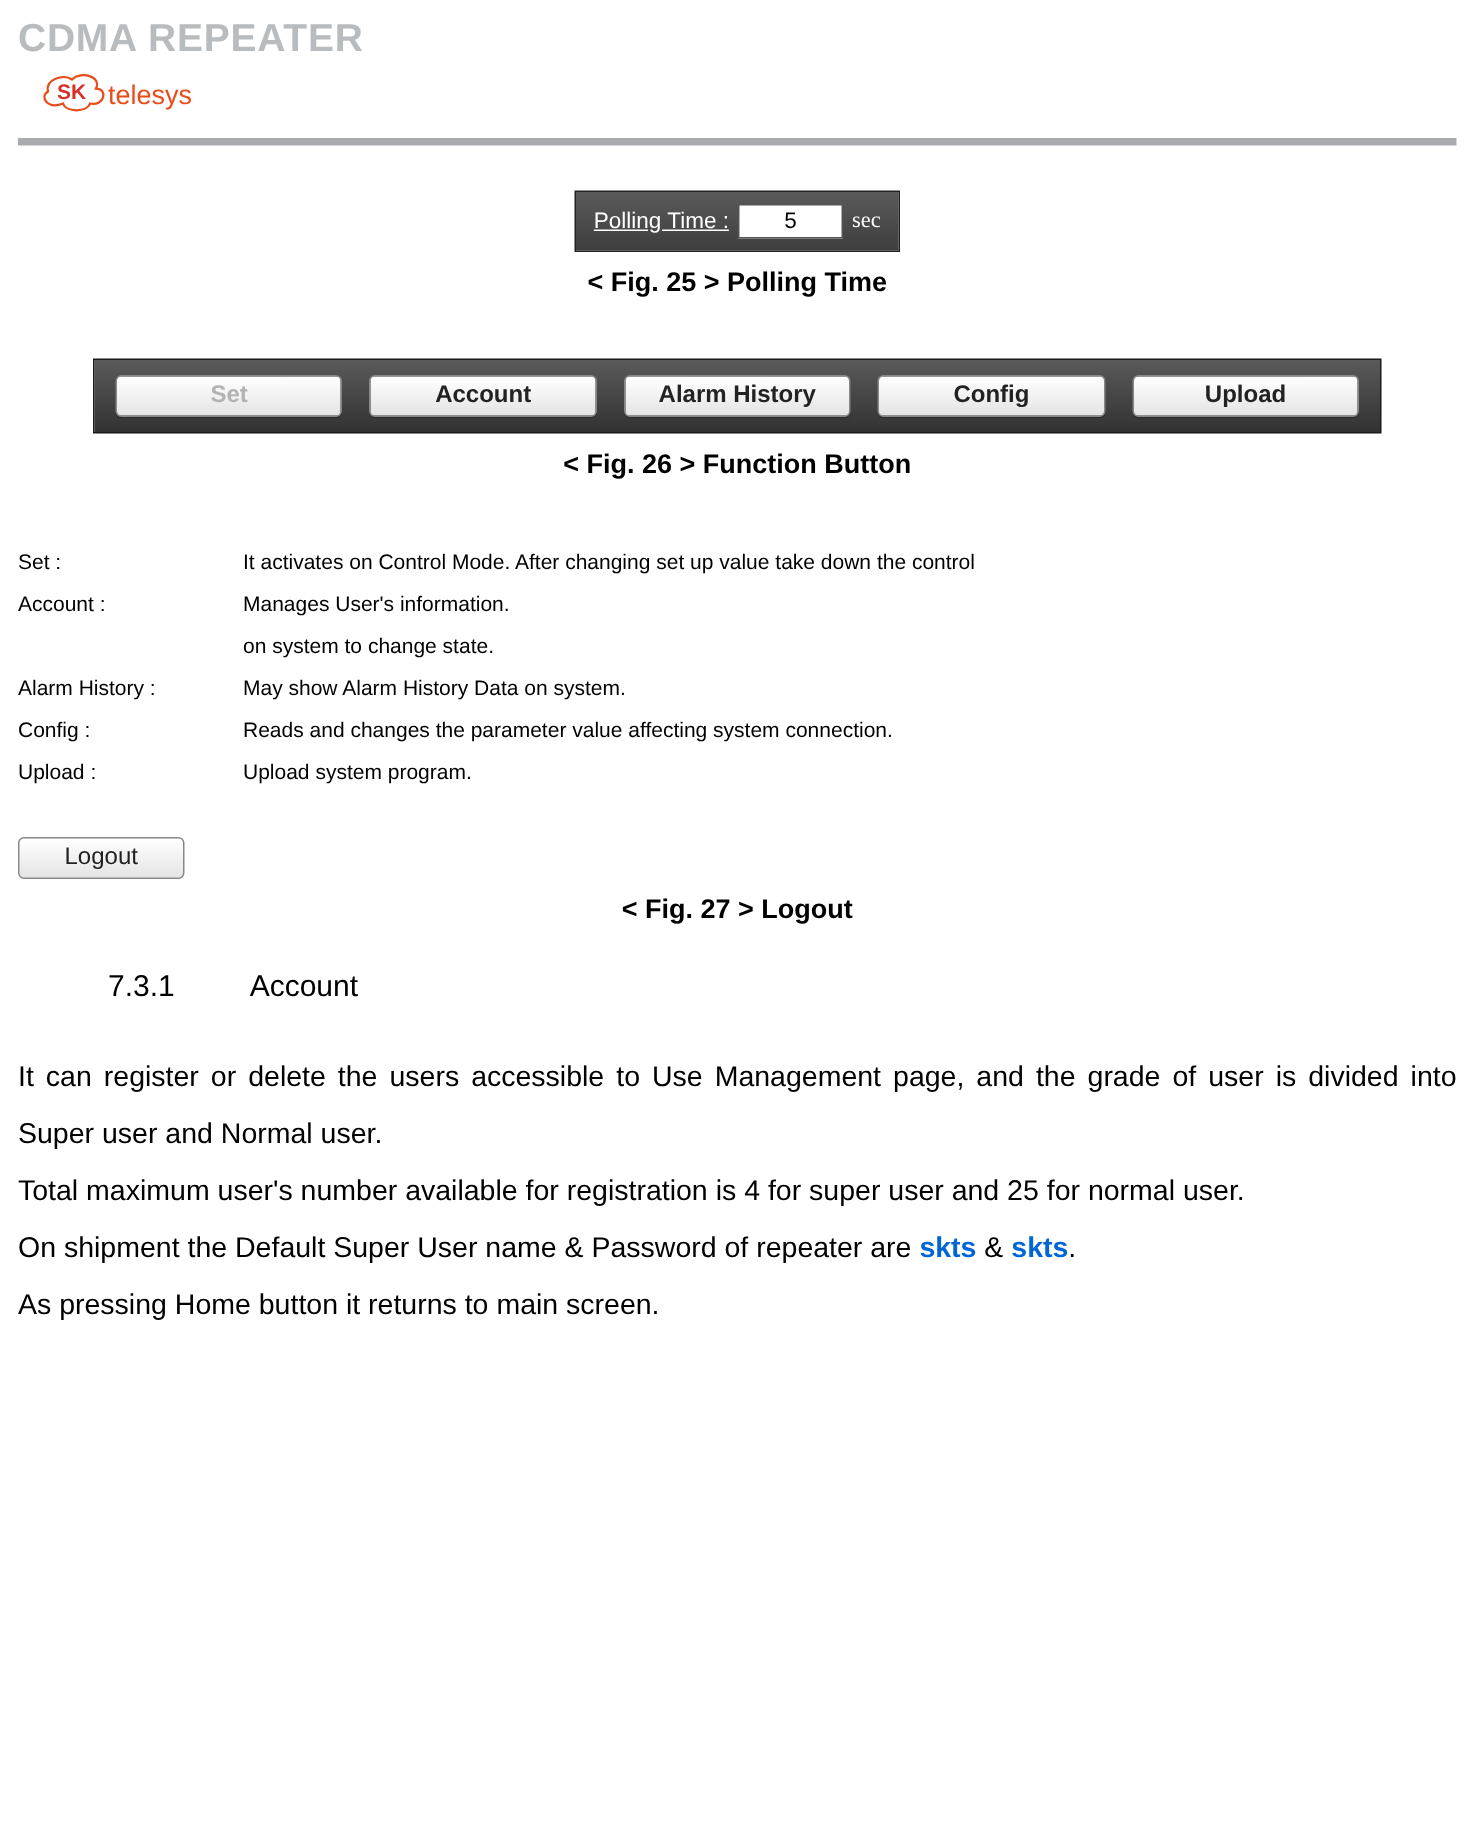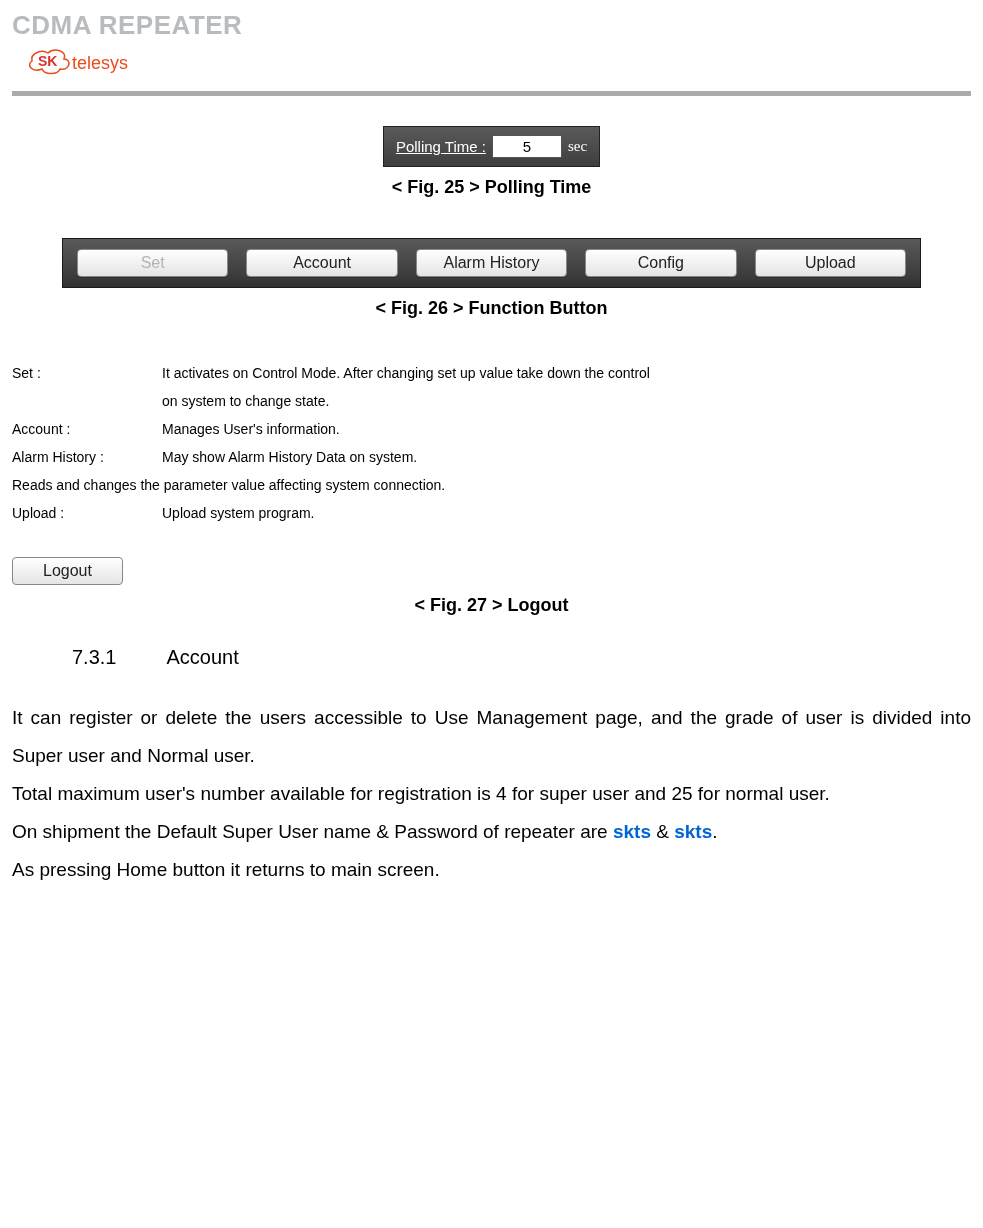--- a/index.html
+++ b/index.html
@@ -66,21 +66,22 @@
   }
 
   
   .btnbar-outer {
     margin: 0 50px;
     background: linear-gradient(#5a5a5a,#323232);
     border: 1px solid #1a1a1a;
     padding: 10px 14px;
     display: flex;
     gap: 18px;
-    justify-content: flex-end;
+    justify-content: flex-start;
+    font-weight: bold;
   }
   .ui-btn {
     flex: 1;
     background: linear-gradient(#ffffff,#e4e4e4);
     border: 1px solid #888;
     border-radius: 4px;
     text-align: center;
     padding: 4px 0;
     font-size: 16px;
     color: #222;
@@ -157,32 +158,33 @@
     <div class="ui-btn">Upload</div>
   </div>
   <div class="fig-caption">&lt; Fig. 26 &gt; Function Button</div>
 
   <div class="desc-block">
     <div class="desc-row">
       <div class="desc-term">Set :</div>
       <div class="desc-text">It activates on Control Mode. After changing set up value take down the control</div>
     </div>
     <div class="desc-row">
+      <div class="desc-term">Account  :</div>
+      <div class="desc-text">Manages User's information.</div>
+    </div>
+    <div class="desc-row">
       <div class="desc-term"></div>
       <div class="desc-text">on system to change state.</div>
     </div>
     <div class="desc-row">
-      <div class="desc-term">Account  :</div>
-      <div class="desc-text">Manages User's information.</div>
-    </div>
-    <div class="desc-row">
       <div class="desc-term">Alarm History :</div>
       <div class="desc-text">May show Alarm History Data on system.</div>
     </div>
     <div class="desc-row">
+      <div class="desc-term">Config :</div>
       <div class="desc-text">Reads and changes the parameter value affecting system connection.</div>
     </div>
     <div class="desc-row">
       <div class="desc-term">Upload :</div>
       <div class="desc-text">Upload system program.</div>
     </div>
   </div>
 
   <div class="logout-wrap">
     <div class="logout-btn">Logout</div>

